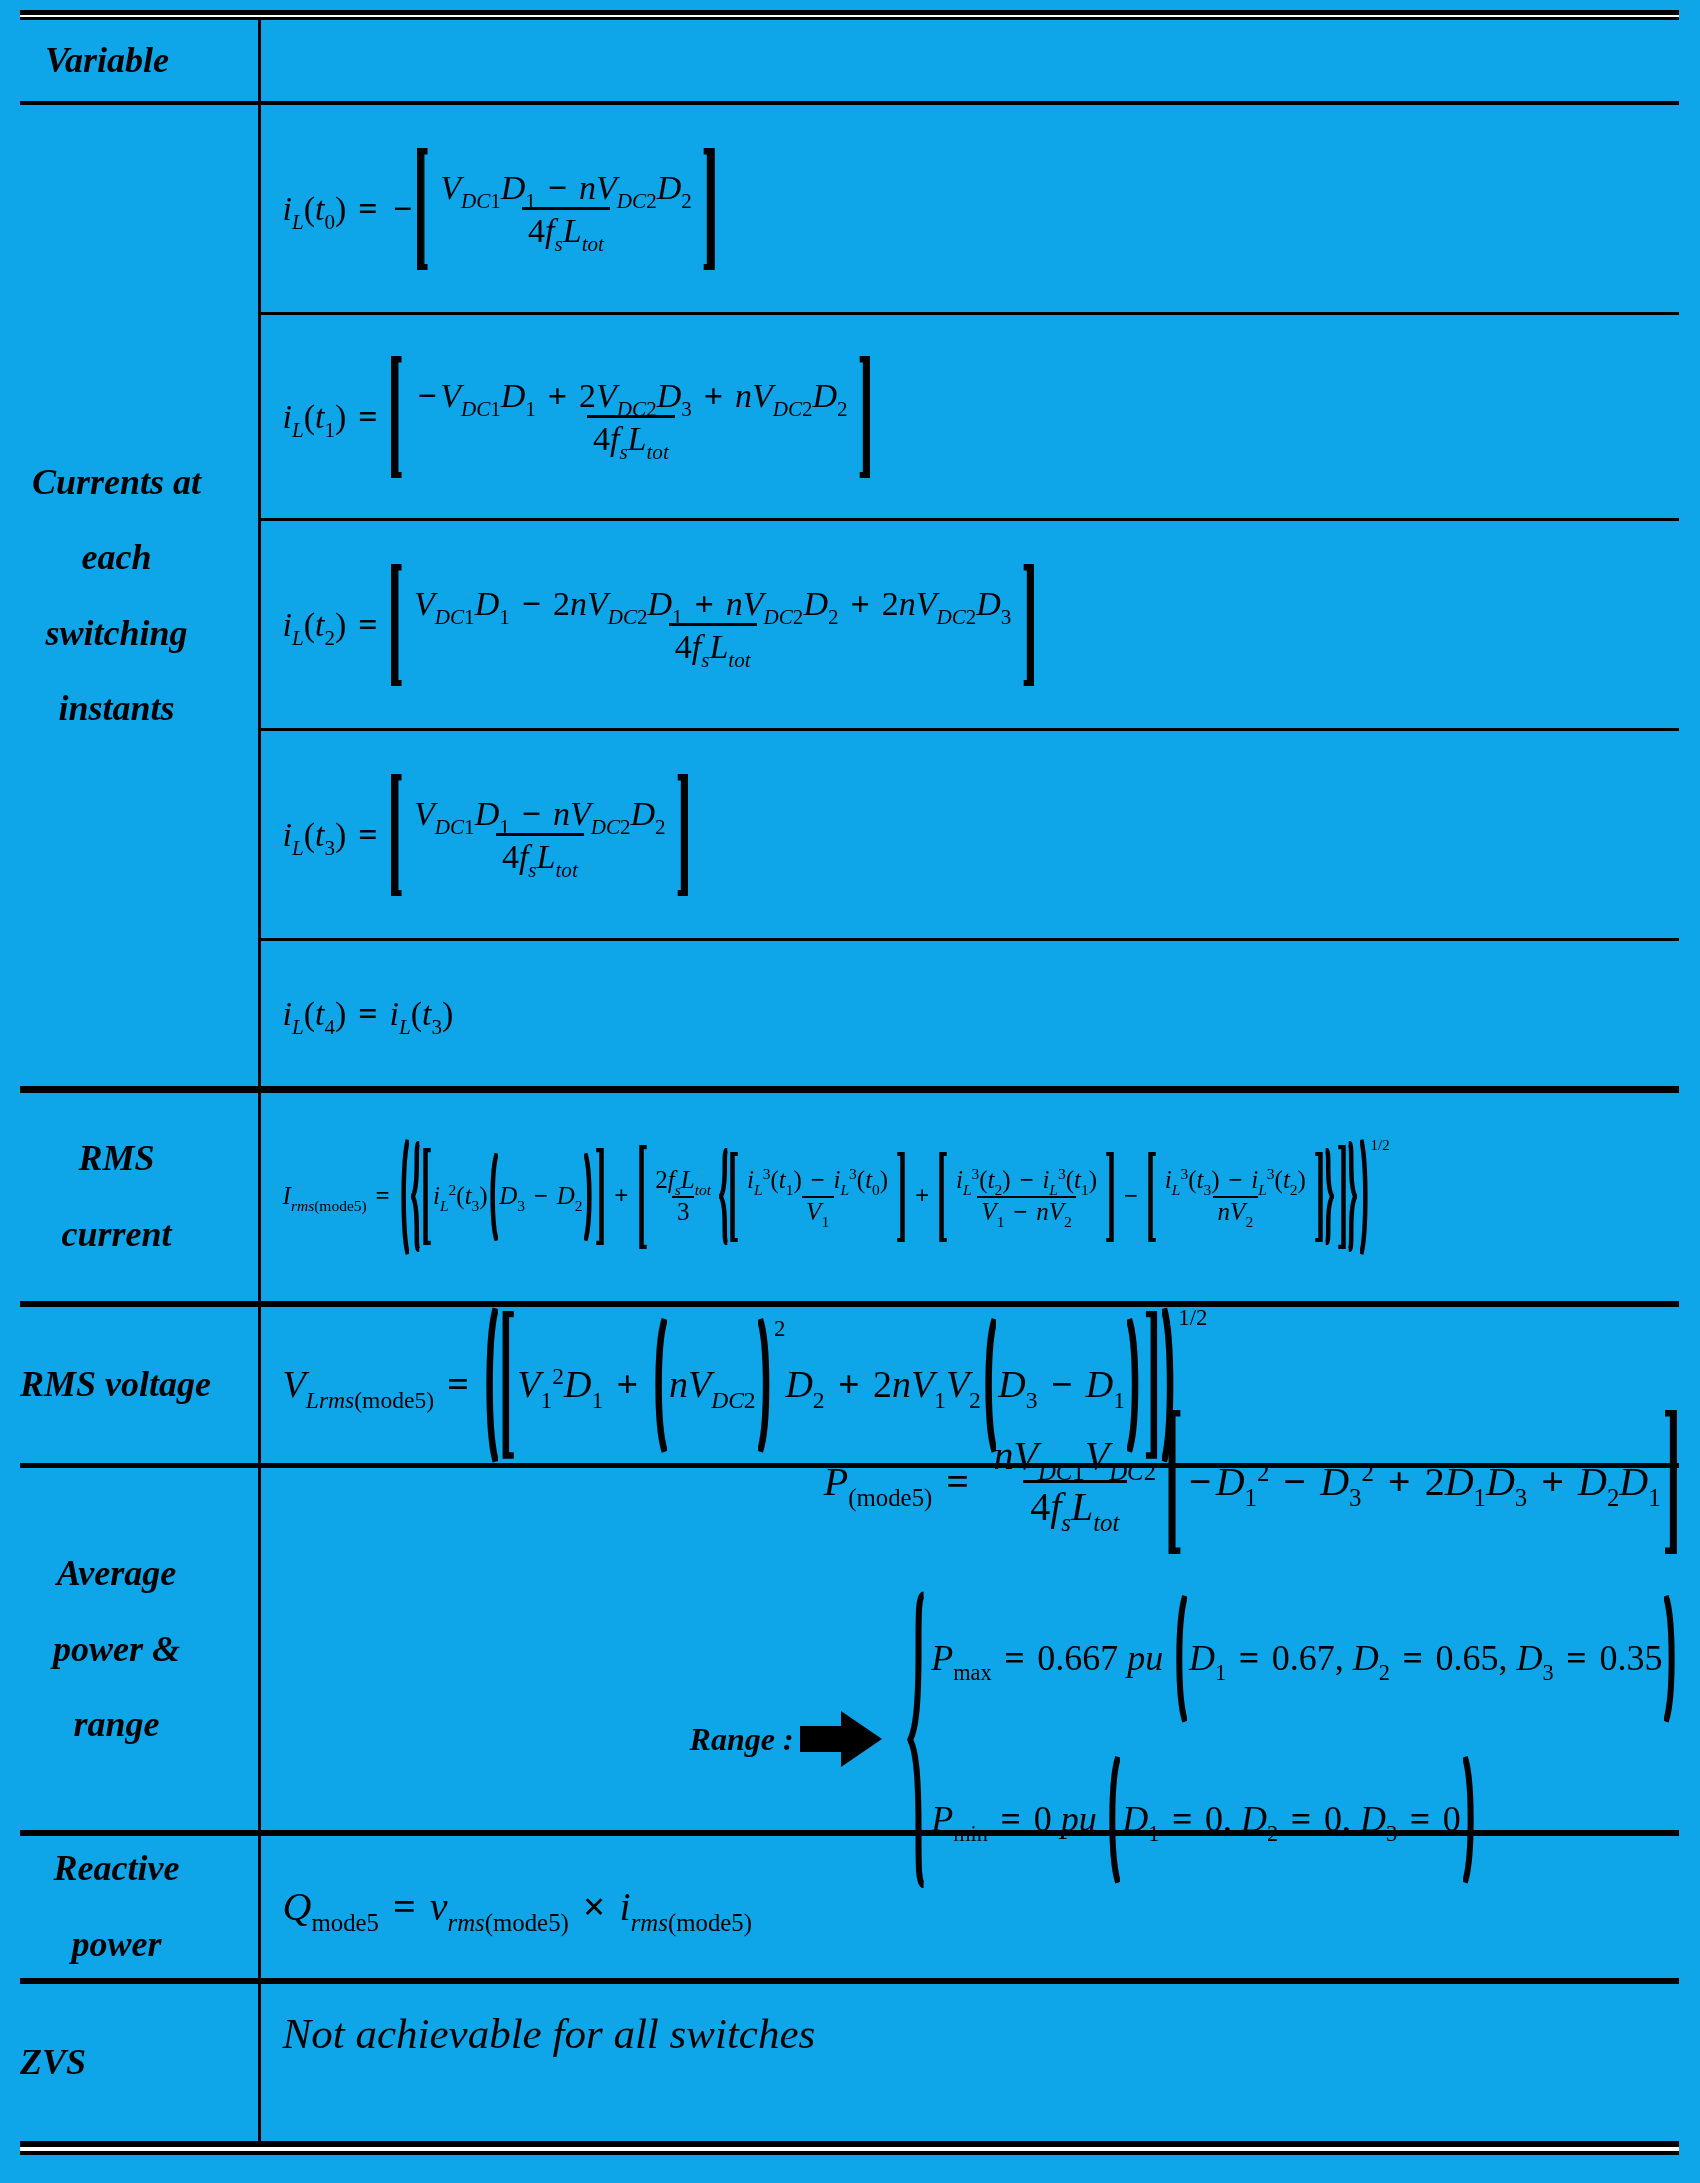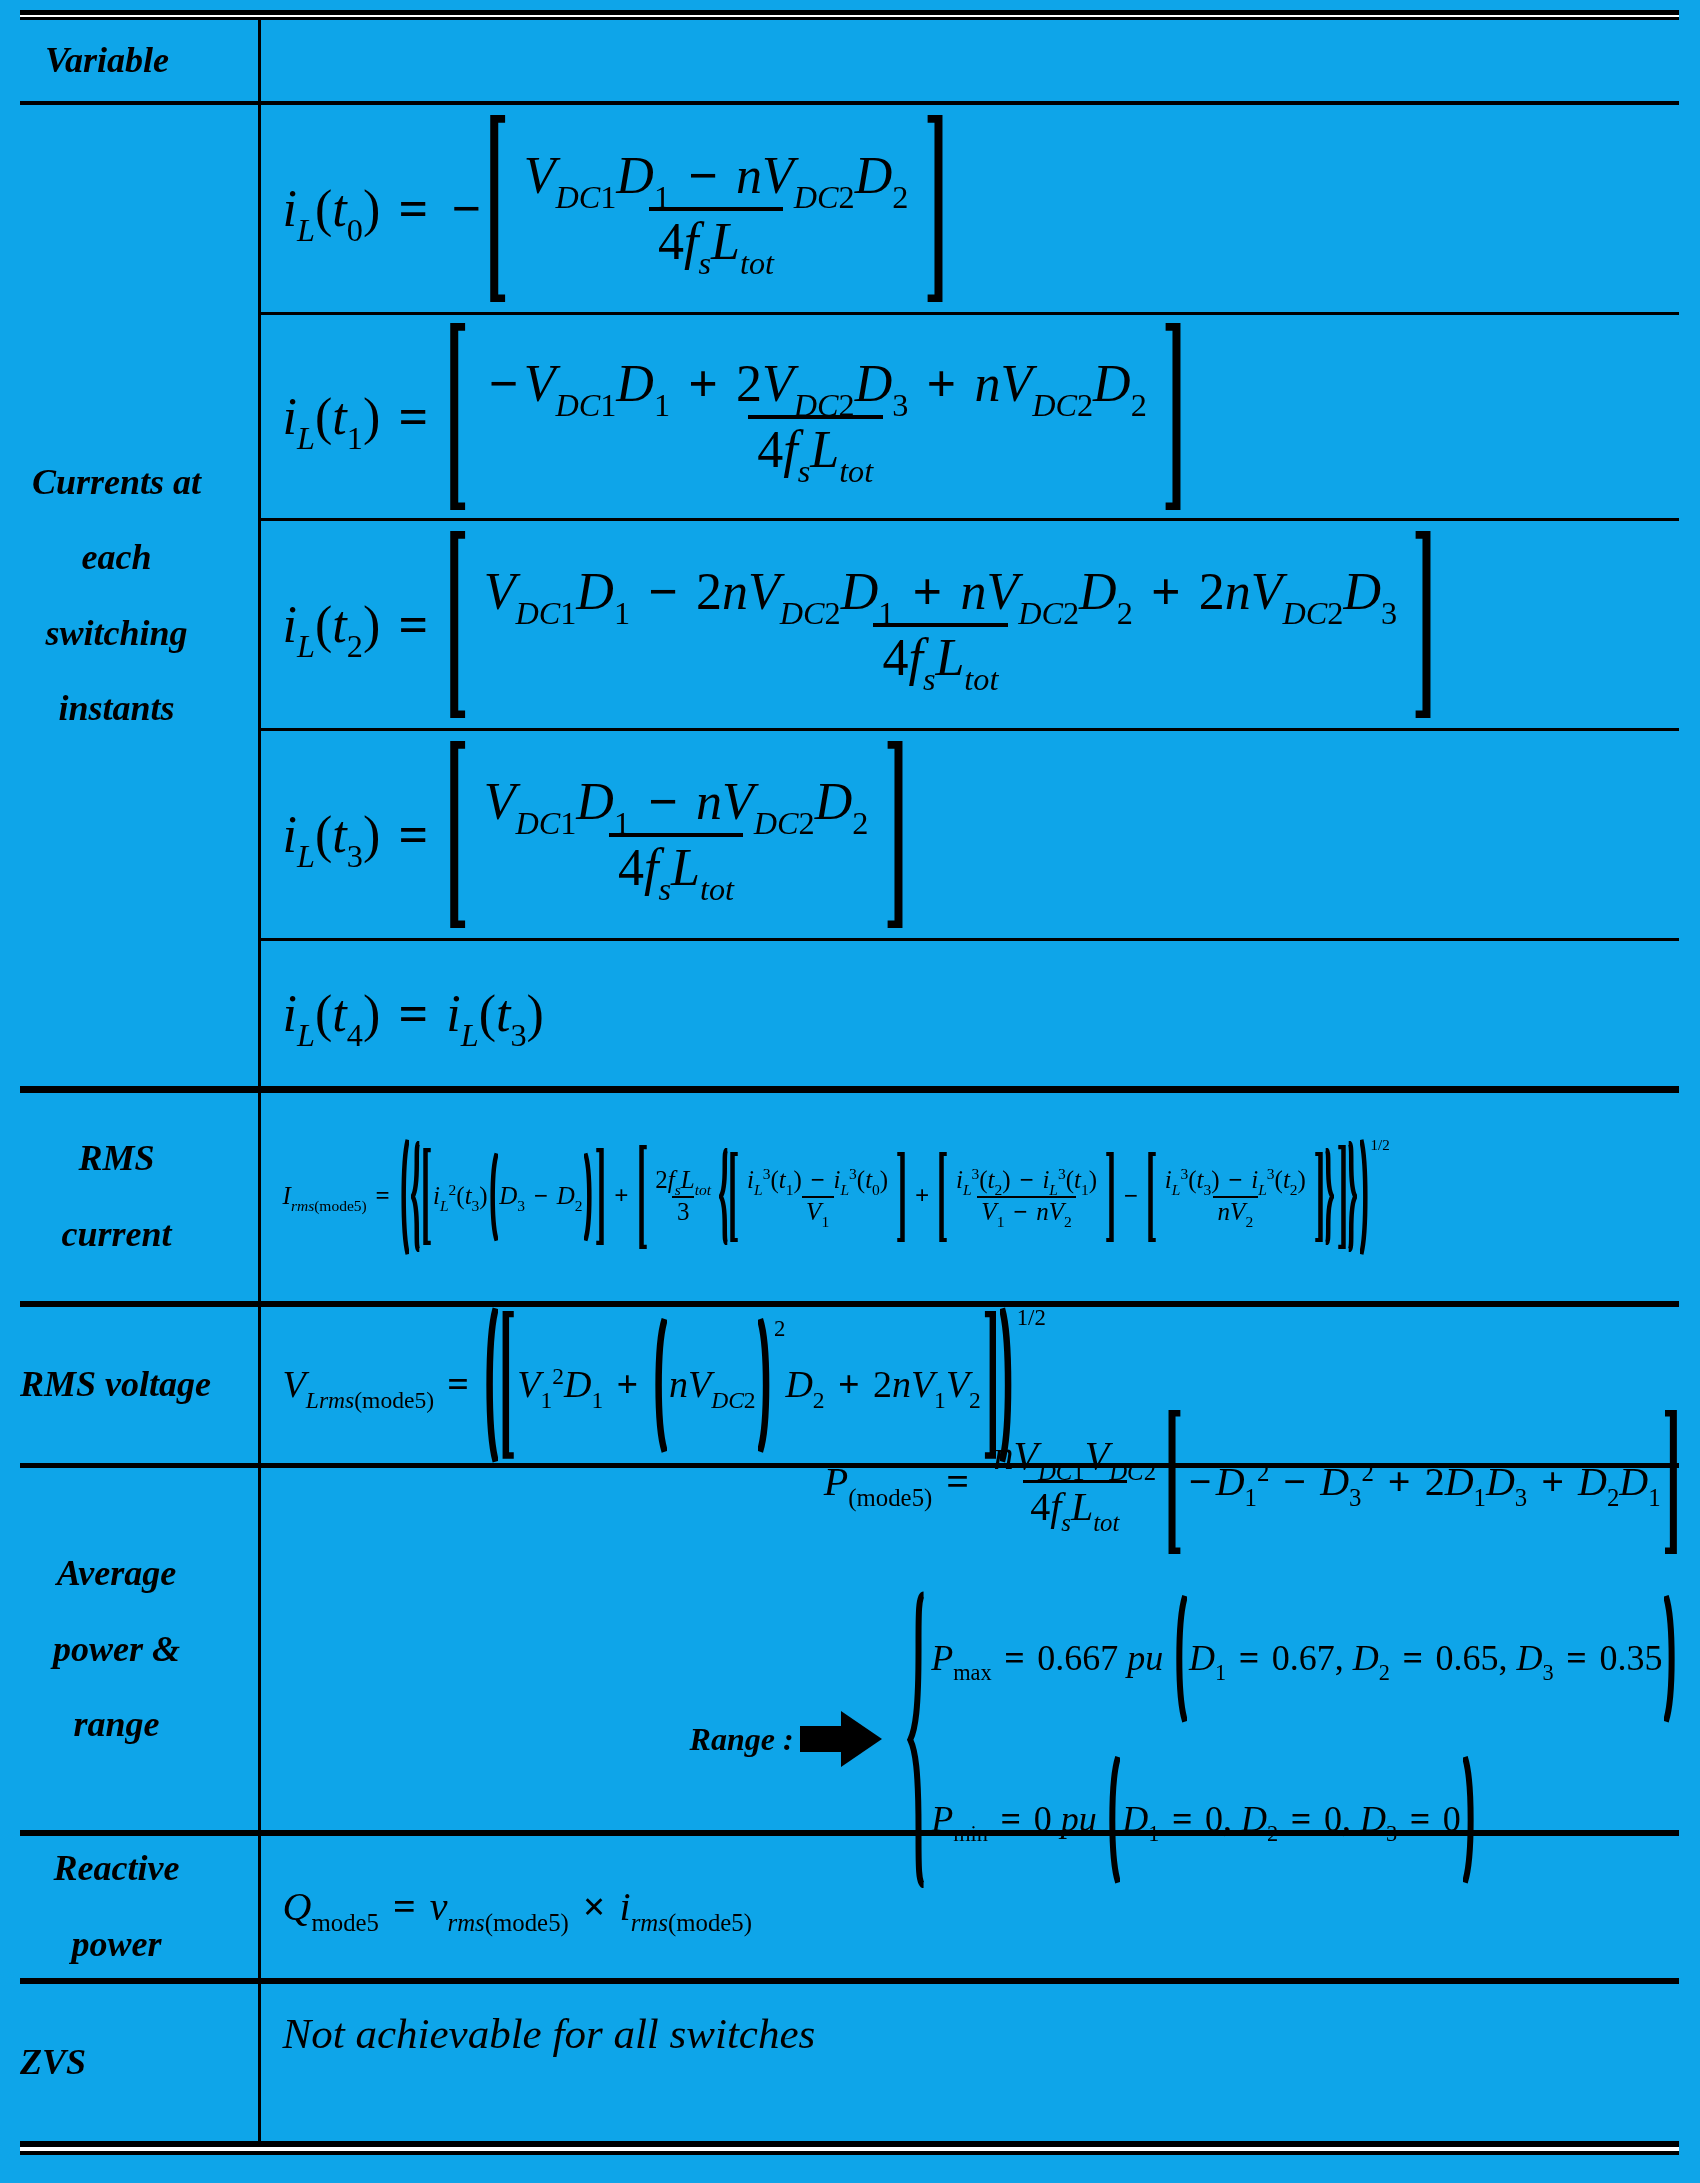--- a/index.html
+++ b/index.html
@@ -30,21 +30,21 @@
   .math .rm, .math .rm i{font-style:normal;}
   .math .frac{display:inline-flex;flex-direction:column;align-items:center;margin:0 .08em;align-self:center;}
   .math .num,.math .den{display:flex;align-items:center;justify-content:center;padding:.02em .18em;}
   .math .den{border-top:.09em solid #000;}
   .math .grp{display:inline-flex;align-items:stretch;margin:0 .05em;}
   .math .gc{display:inline-flex;align-items:center;padding:.14em .05em;}
   .math svg.delim{display:block;width:.36em;align-self:stretch;min-height:1.25em;flex:0 0 auto;}
   .math svg.delim path{fill:none;stroke:currentColor;vector-effect:non-scaling-stroke;}
   .math sup.gsup{align-self:flex-start;font-size:.6em;line-height:1;vertical-align:baseline;
                  margin:.05em 0 0 .04em;}
-  .fs95{font-size:52px;}  .fs95 svg.delim path{stroke-width:8px;}
+  .fs95{font-size:34px;}  .fs95 svg.delim path{stroke-width:8px;}
   .fs56{font-size:25px;}  .fs56 svg.delim path{stroke-width:4.5px;}
   .fs84{font-size:38px;}  .fs84 svg.delim path{stroke-width:6.5px;}
   .fs88{font-size:40px;}  .fs88 svg.delim path{stroke-width:7px;}
   .fs80{font-size:36px;}  .fs80 svg.delim path{stroke-width:6px;}
 
   
   .avg-ccell{flex-direction:column;align-items:flex-end;justify-content:center;gap:36px;}
   .range-line{display:flex;align-items:center;}
   .range-word{font-weight:700;font-style:italic;font-size:32px;}
   .arrow{display:inline-flex;align-items:center;margin:0 25px 0 6.3px;}
@@ -355,20 +355,31 @@
                       </svg>
                       <span class="gc">
                         <span class="run"><i class="mi">nV</i><sub><span class="run"><i class="mi">DC</i><span class="mn">2</span></span></sub></span>
                       </span>
                       <svg viewBox="0 0 10 100" preserveAspectRatio="none" class="delim">
                         <path d="M1.4 1.5 C7.4 20 7.4 80 1.4 98.5"></path>
                       </svg>
                     </span>
                     <sup class="gsup"><span class="run"><span class="mn">2</span></span></sup>
                     <span class="run"><i class="mi">D</i><sub><span class="run"><span class="mn">2</span></span></sub> <b class="op">+</b> <span class="mn">2</span><i class="mi">nV</i><sub><span class="run"><span class="mn">1</span></span></sub><i class="mi">V</i><sub><span class="run"><span class="mn">2</span></span></sub></span>
+                    <span class="grp">
+                      <svg viewBox="0 0 10 100" preserveAspectRatio="none" class="delim">
+                        <path d="M8.6 1.5 C2.6 20 2.6 80 8.6 98.5"></path>
+                      </svg>
+                      <span class="gc">
+                        <span class="run"><i class="mi">D</i><sub><span class="run"><span class="mn">3</span></span></sub> <b class="op">−</b> <i class="mi">D</i><sub><span class="run"><span class="mn">1</span></span></sub></span>
+                      </span>
+                      <svg viewBox="0 0 10 100" preserveAspectRatio="none" class="delim">
+                        <path d="M1.4 1.5 C7.4 20 7.4 80 1.4 98.5"></path>
+                      </svg>
+                    </span>
                   </span>
                   <svg viewBox="0 0 10 100" preserveAspectRatio="none" class="delim">
                     <path d="M1.4 2 H7.2 V98 H1.4"></path>
                   </svg>
                 </span>
               </span>
               <svg viewBox="0 0 10 100" preserveAspectRatio="none" class="delim">
                 <path d="M1.4 1.5 C7.4 20 7.4 80 1.4 98.5"></path>
               </svg>
             </span>

